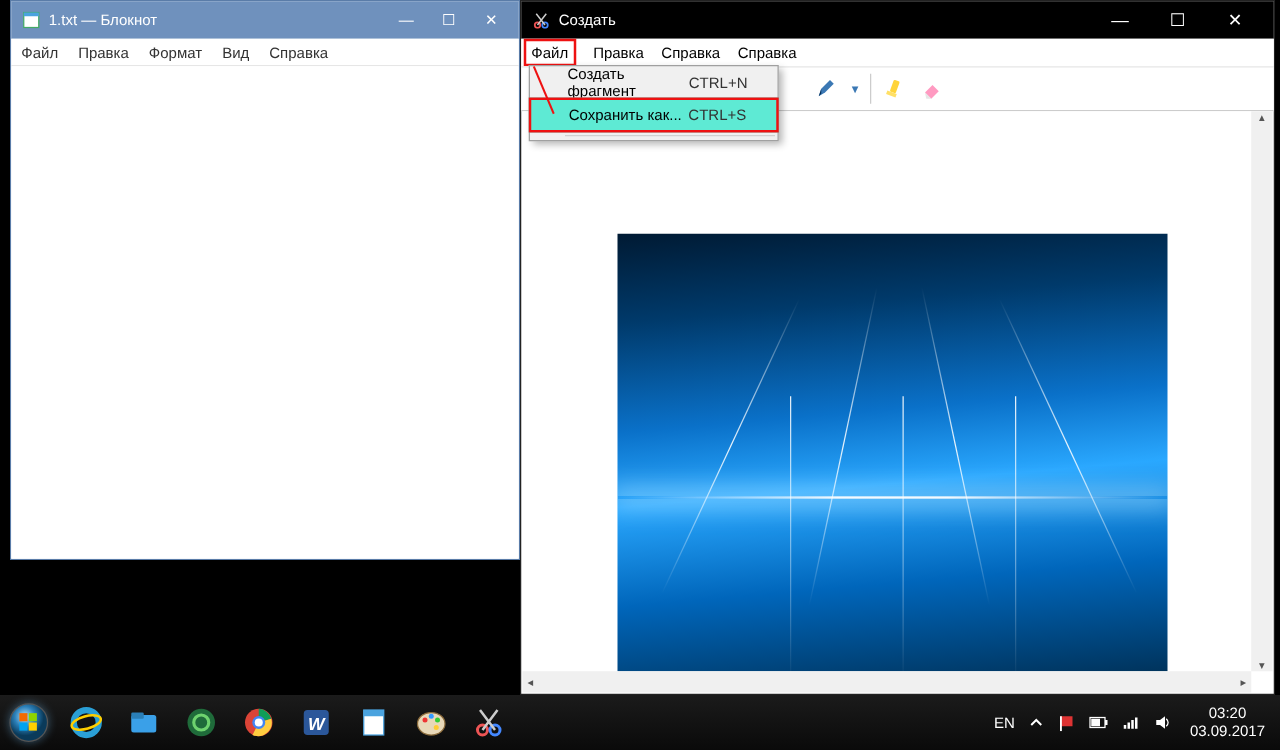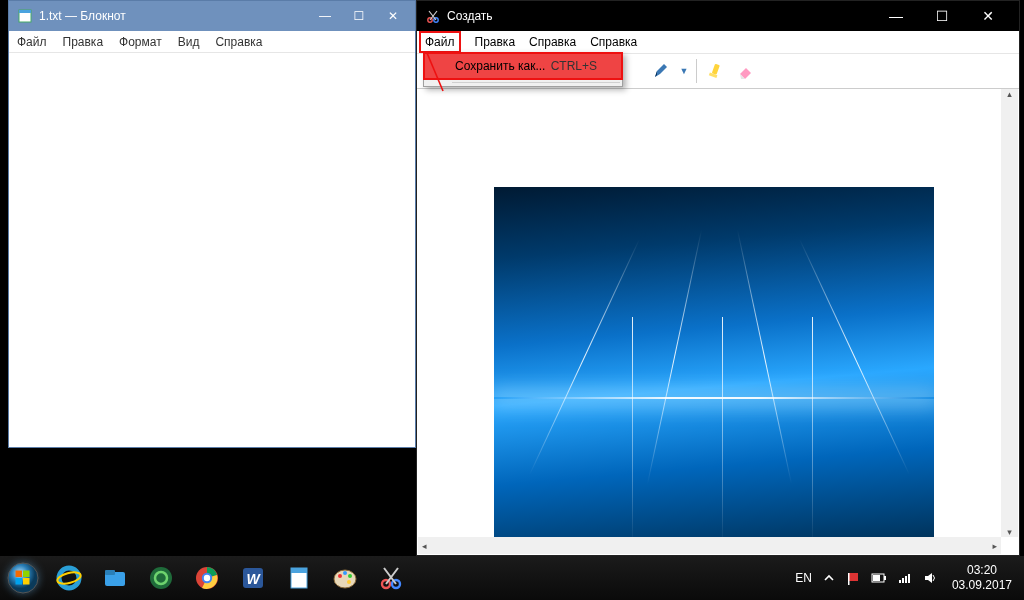--- a/index.html
+++ b/index.html
@@ -36,21 +36,21 @@
   .tb-dd { width:14px; height:28px; display:flex; align-items:center; justify-content:center; color:#3b78b4; font-size:9px;}
 
   
   .dropdown {
     position:absolute; left: 423px; top:52px; width: 200px;
     background:#f0f0f0; border:1px solid #a0a0a0; box-shadow:3px 3px 6px rgba(0,0,0,.3);
     font-size:12px; z-index: 50;
   }
   .dd-row { height:26px; display:flex; align-items:center; padding:0 24px 0 30px; position:relative; color:#000;}
   .dd-row .short { margin-left:auto; color:#333; }
-  .dd-row.highlight { border:2px solid #e11; margin:-1px; height:28px; background:#ef4444; }
+  .dd-row.highlight { border:2px solid #e11; margin:-1px; height:28px; background:#5eead4; }
   .dd-row .arrow { position:absolute; right:8px; font-size:11px; color:#000; }
   .dd-sep { height:1px; background:#d0d0d0; margin:3px 2px 3px 28px; }
 
   
   .redline { position:absolute; left:425px; top:53px; width:40px; height:40px; z-index:60; pointer-events:none;}
 
   .sn-canvas {
     position:absolute; left:1px; top:88px; right:1px; bottom:18px;
     background:#fff; overflow:hidden;
   }
@@ -190,20 +190,24 @@
       <span>▴</span>
       <span>▾</span>
     </div>
   <div class="sn-scroll-h">
       <span>◂</span>
       <span>▸</span>
     </div>
 </div>
 
 <div class="dropdown">
+  <div class="dd-row">
+    <span>Создать фрагмент</span>
+    <span class="short">CTRL+N</span>
+  </div>
   <div class="dd-row highlight">
     <span>Сохранить как...</span>
     <span class="short">CTRL+S</span>
   </div>
   <div class="dd-sep"></div>
 </div>
 
 <svg class="redline" viewBox="0 0 40 40">
     <line x1="2" y1="0" x2="18" y2="38" stroke="#e11" stroke-width="1.6"></line>
   </svg>

